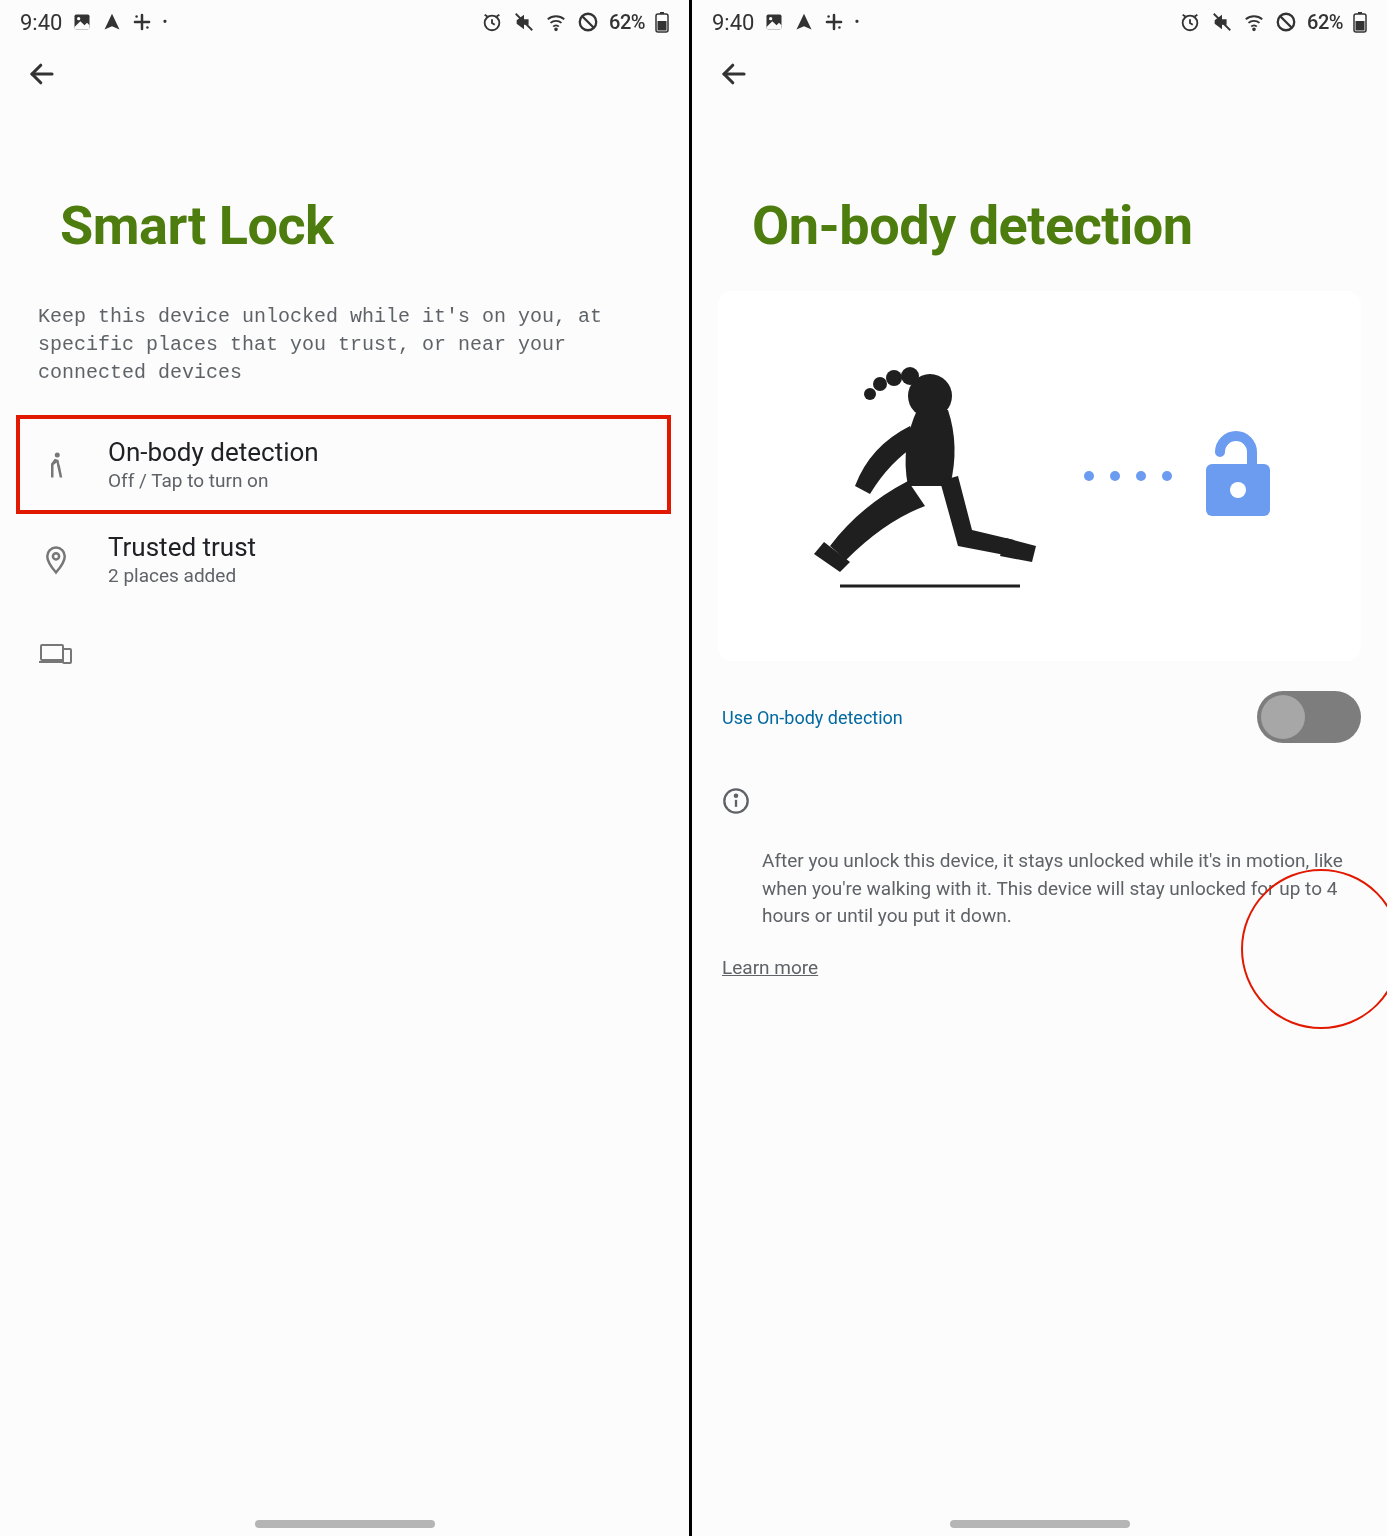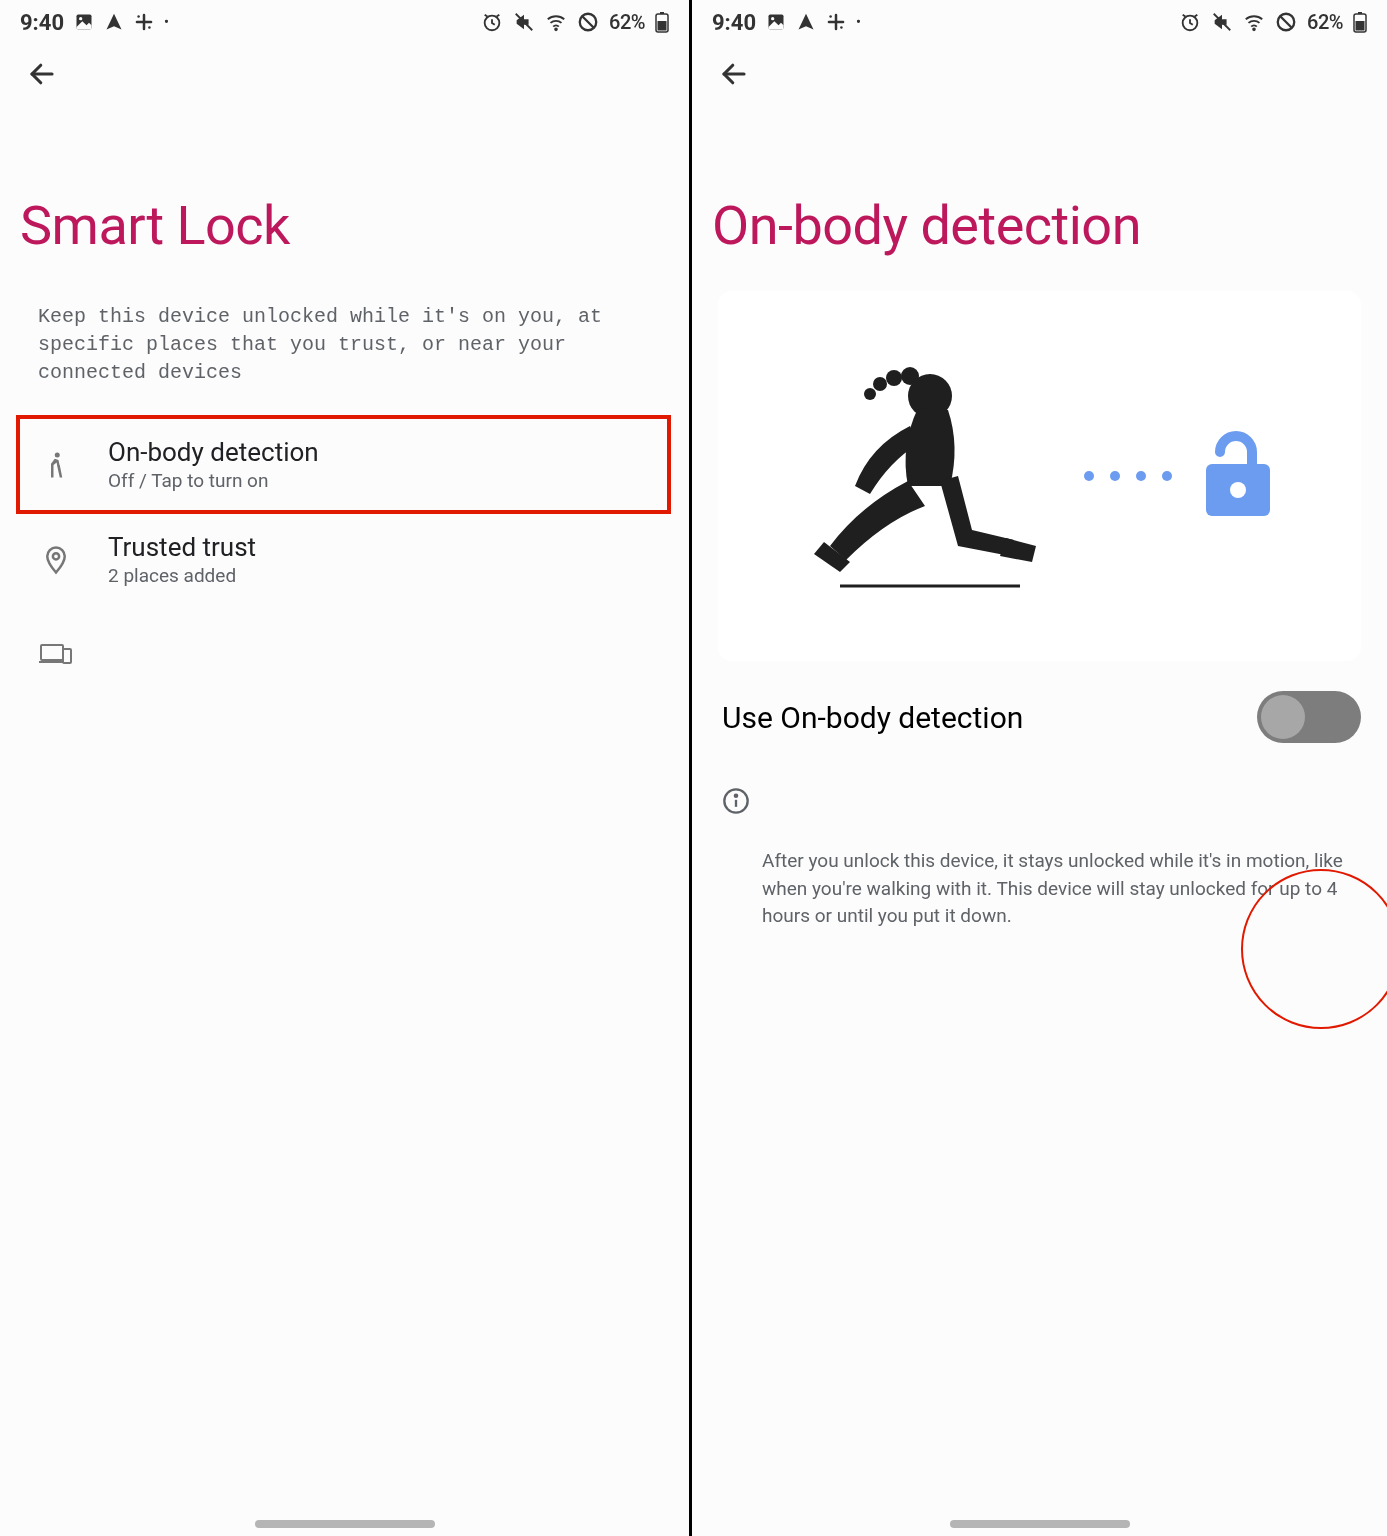--- a/index.html
+++ b/index.html
@@ -33,41 +33,41 @@
     font-size: 22px;
     font-weight: 500;
     color: #333;
   }
   .status-left, .status-right {
     display: flex;
     align-items: center;
     gap: 10px;
   }
   .status-left span, .status-right span { display:inline-flex; align-items:center; }
-  .clock { font-weight: 700; }
+  .clock { font-weight: 400; }
   .batt-txt { font-size: 20px; letter-spacing: -0.5px;}
   
   .appbar {
     height: 60px;
     display: flex;
     align-items: center;
     padding: 0 22px;
   }
   .back-btn {
     width: 40px; height: 40px;
     display:flex; align-items:center; justify-content:center;
     cursor: pointer;
     color:#333;
   }
   
   .page-title {
     font-size: 54px;
-    font-weight: 400;
-    color: #be185d;
-    padding: 90px 38px 24px 20px;
+    font-weight: 700;
+    color: #4d7c0f;
+    padding: 90px 38px 24px 60px;
     letter-spacing: -0.5px;
   }
   .page-subtitle {
     font-size: 20px;
     color: #5f6368;
     line-height: 1.4;
     padding: 22px 38px 30px 38px;
     font-family: Liberation Mono, monospace;
   }
   
@@ -128,22 +128,22 @@
     color:#6b9cf0;
   }
   
   .toggle-row {
     display:flex;
     justify-content:space-between;
     align-items:center;
     padding: 30px 26px 24px 30px;
   }
   .toggle-label {
-    font-size: 30px;
-    color:#000000;
+    font-size: 18px;
+    color:#0369a1;
   }
   .toggle {
     width: 104px; height: 52px;
     background:#7d7d7d;
     border-radius: 30px;
     position:relative;
     cursor:pointer;
   }
   .toggle .knob {
     position:absolute;
@@ -445,20 +445,21 @@
       <div class="info-row">
         <svg width="28" height="28" viewBox="0 0 24 24" fill="none" stroke="#5f6368" stroke-width="2">
             <circle cx="12" cy="12" r="10"></circle>
             <line x1="12" y1="11" x2="12" y2="17"></line>
             <circle cx="12" cy="7.5" r="1" fill="#5f6368"></circle>
           </svg>
       </div>
 
       <div class="info-text">After you unlock this device, it stays unlocked while it's in motion, like when you're walking with it. This device will stay unlocked for up to 4 hours or until you put it down.</div>
 
+      <a class="learn-link">Learn more</a>
     </div>
 
     <div class="navbar">
       <div class="nav-pill"></div>
     </div>
   </div>
 
 </div>
 
 </body></html>

